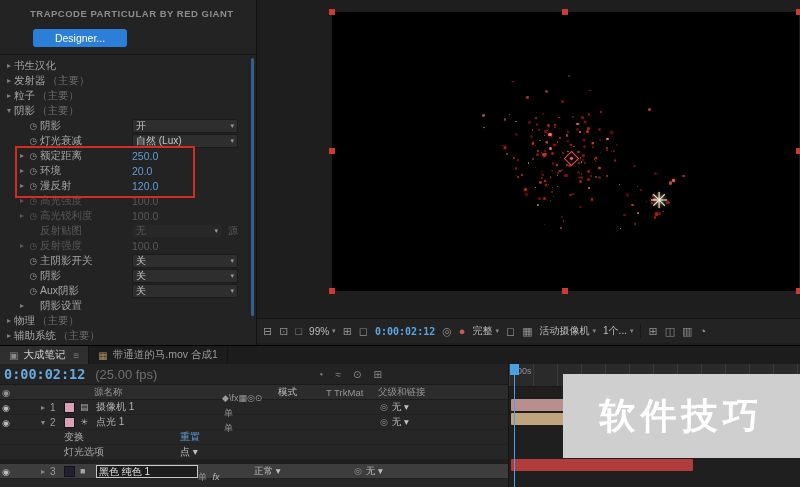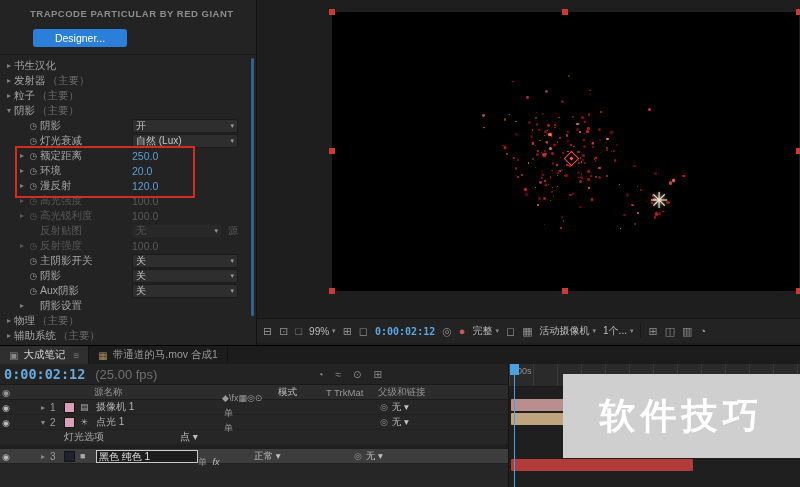--- a/index.html
+++ b/index.html
@@ -585,20 +585,25 @@
           <span class="c-sw">单</span>
           <span class="c-mode"></span>
           <span class="c-trk"></span>
           <span class="c-parent">
             <span class="pw">◎</span>
             <span class="pdd">无 ▾</span>
           </span>
         </div>
         <div class="tl-row child">
           <span class="ch-ind"></span>
+          <span class="ch-lbl">变换</span>
+          <span class="ch-link">重置</span>
+        </div>
+        <div class="tl-row child">
+          <span class="ch-ind"></span>
           <span class="ch-lbl">灯光选项</span>
           <span class="ch-dd">点 ▾</span>
         </div>
         <div class="tl-gap"></div>
         <div class="tl-row selected">
           <span class="c-av"><span class="eye">◉</span></span>
           <span class="c-arrow">▸</span>
           <span class="c-idx">3</span>
           <span class="c-chip" style="background:#20202e"></span>
           <span class="c-icon">■</span>

